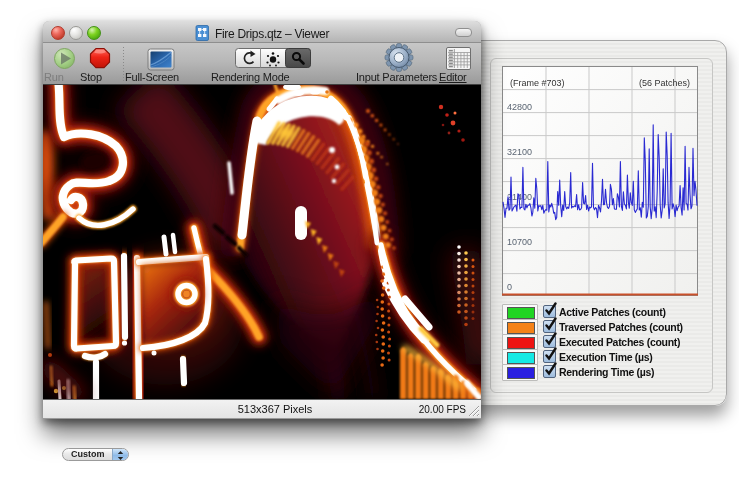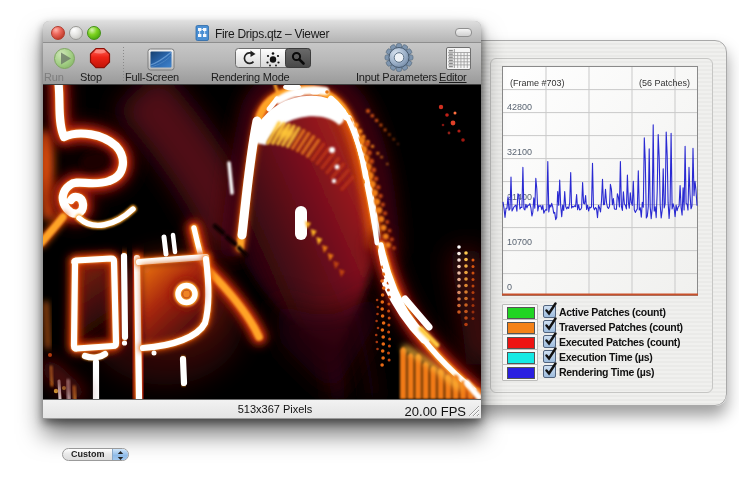--- a/index.html
+++ b/index.html
@@ -644,21 +644,21 @@
       <div id="popup">
           <div class="txt">Custom</div>
           <div class="cap">
             <svg width="15" height="13" viewBox="0 0 15 13" style="position:absolute;left:0;top:0;">
               <path d="M7.5 2 L10.2 5 H4.8 Z" fill="#222"></path>
               <path d="M7.5 11 L10.2 8 H4.8 Z" fill="#222"></path>
             </svg>
           </div>
         </div>
       <div class="ctext" style="left:0;width:438px;text-align:center;padding-left:13px;">513x367 Pixels</div>
-      <div class="ctext" style="right:15px;font-size:13px;top:3.5px;">20.00 FPS</div>
+      <div class="ctext" style="right:15px;font-size:10px;top:3.5px;">20.00 FPS</div>
       <svg width="14" height="14" viewBox="0 0 14 14" style="position:absolute;right:1px;top:3px;">
           <g stroke="#9a9a9a" stroke-width="1">
             <line x1="3" y1="13" x2="13" y2="3"></line>
             <line x1="7" y1="13" x2="13" y2="7"></line>
             <line x1="11" y1="13" x2="13" y2="11"></line>
           </g>
           <g stroke="#fdfdfd" stroke-width="1">
             <line x1="4" y1="13" x2="13" y2="4"></line>
             <line x1="8" y1="13" x2="13" y2="8"></line>
             <line x1="12" y1="13" x2="13" y2="12"></line>

